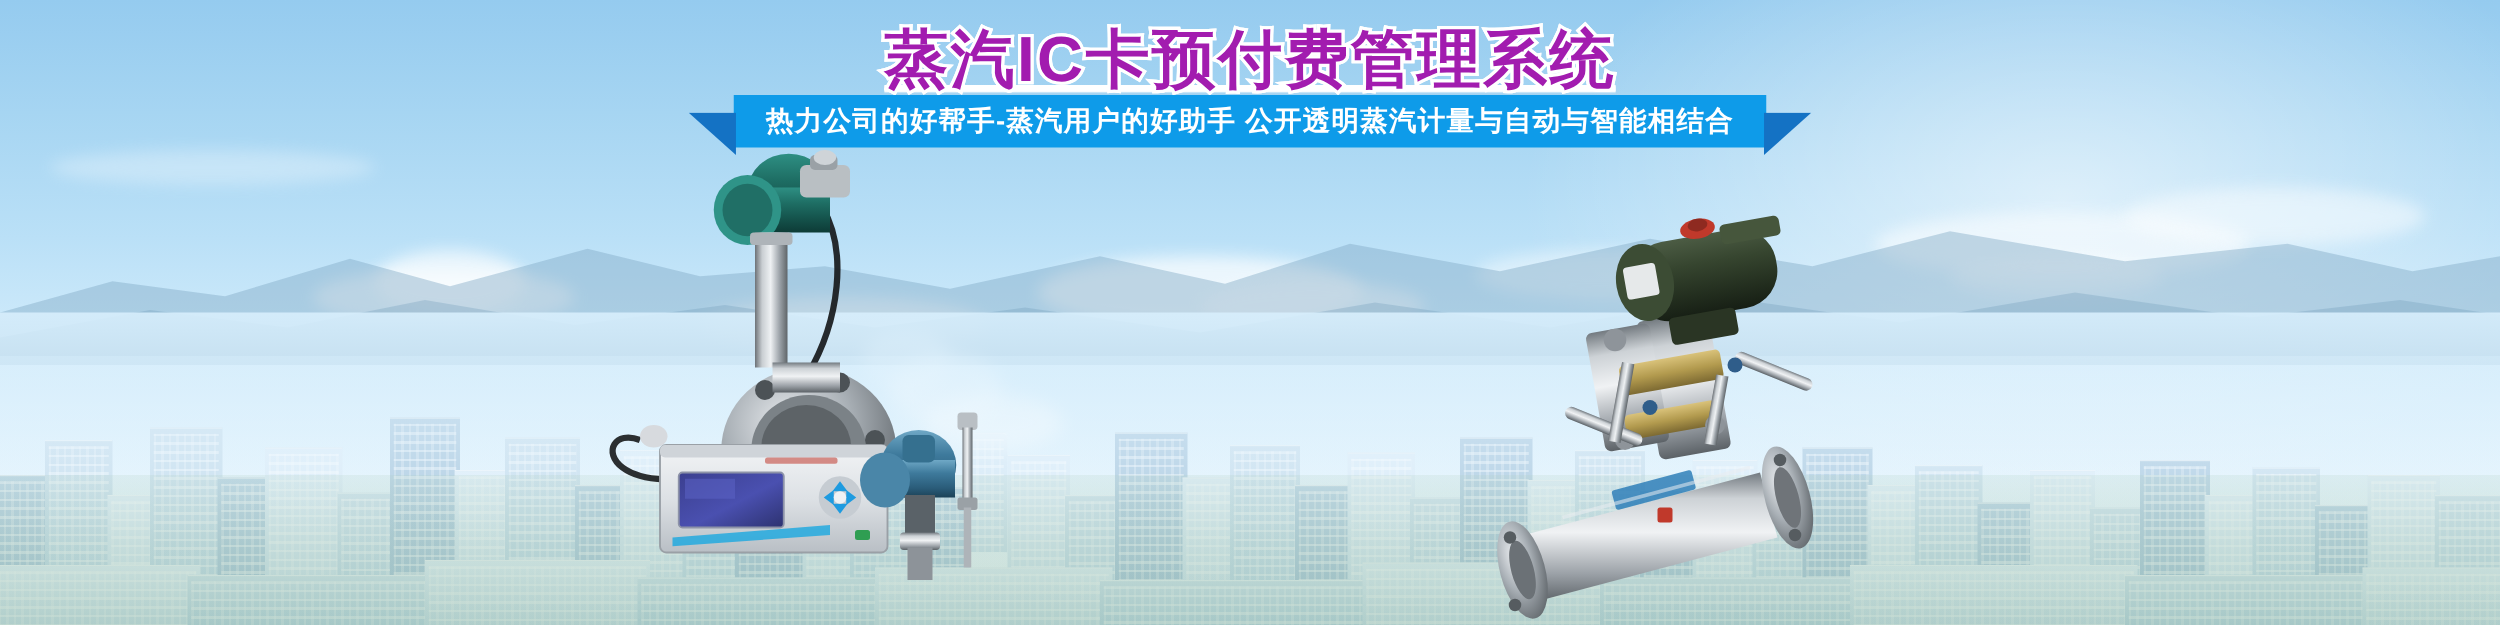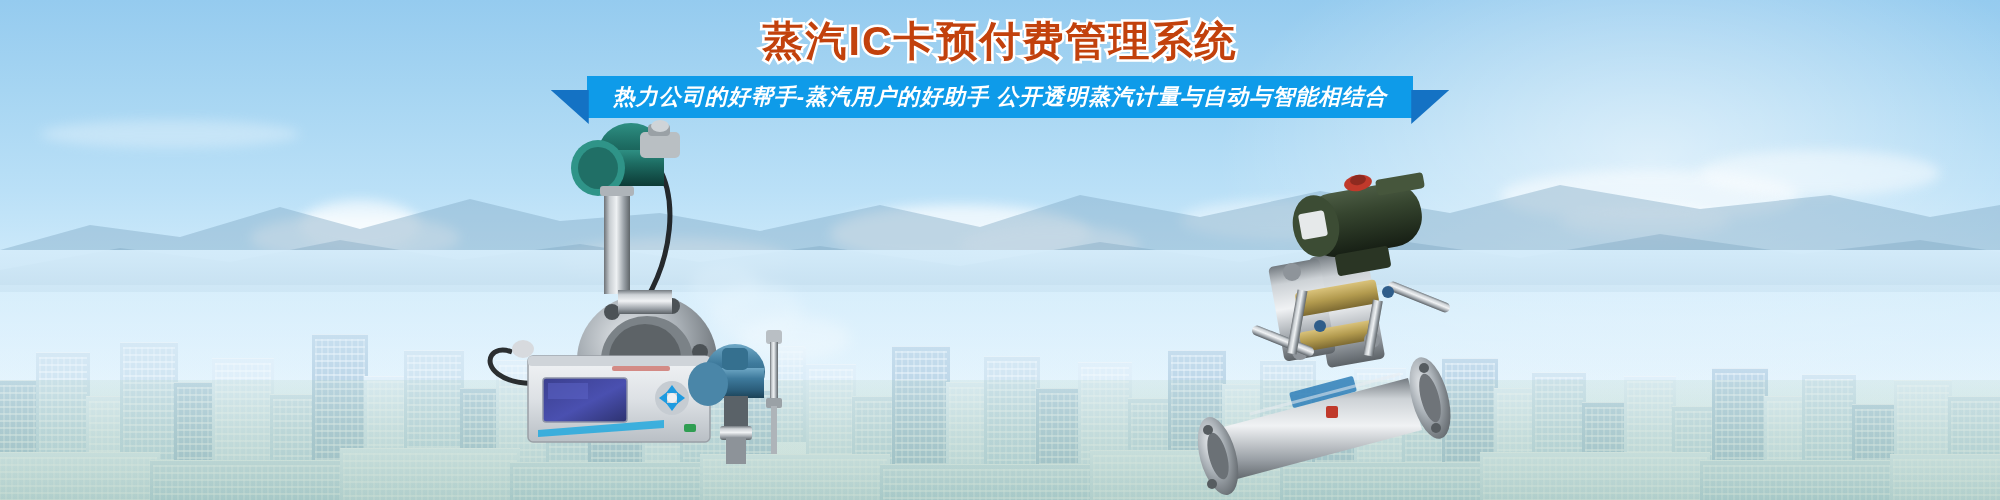--- a/index.html
+++ b/index.html
@@ -83,33 +83,33 @@
     border-radius:50%; filter:blur(7px);
   }
 
   
   .headline-wrap {
     position:absolute; left:0; top:14px; width:2000px;
     text-align:center; z-index:30;
   }
   .headline {
     display:inline-block;
-    font-size:41px; font-weight:bold; letter-spacing:2px;
-    color:#c2410c;
+    font-size:51px; font-weight:bold; letter-spacing:2px;
+    color:#a21caf;
     -webkit-text-stroke:5px #ffffff;
     paint-order:stroke fill;
     text-shadow:0 1px 0 rgba(255,255,255,.9);
+    text-decoration:underline;
   }
 
   
   .ribbon-wrap {
     position:absolute; left:0; top:76px; width:2000px;
     display:flex; justify-content:center; align-items:center;
     z-index:30;
-    font-style:italic;
   }
   .ribbon {
     position:relative;
     background:#0e9be9;
     height:42px;
     padding:0 26px;
     display:flex; align-items:center; justify-content:center;
   }
   .ribbon-text {
     color:#ffffff; font-size:22px; font-weight:bold; letter-spacing:1px;

